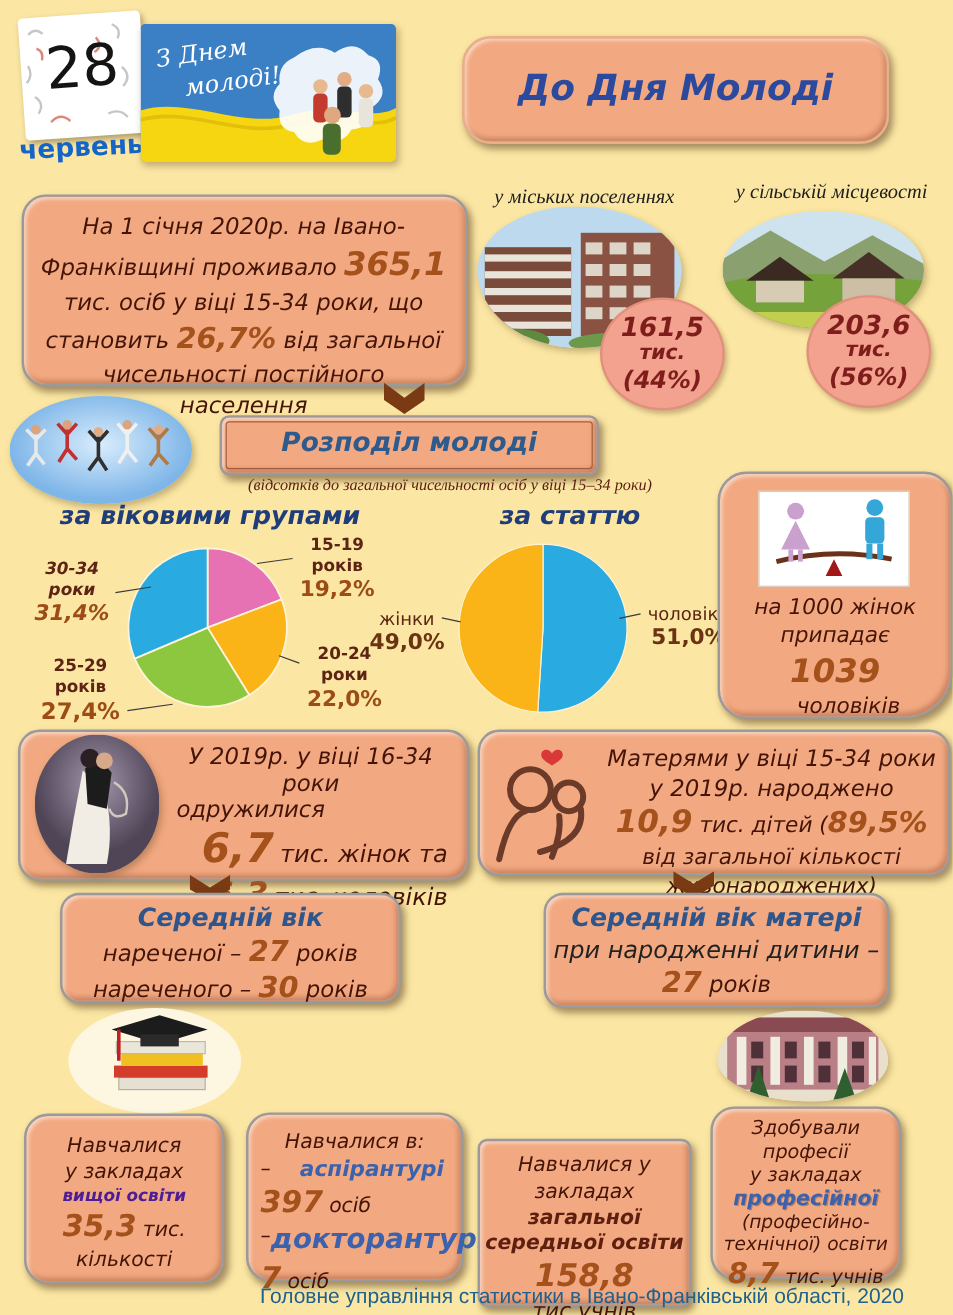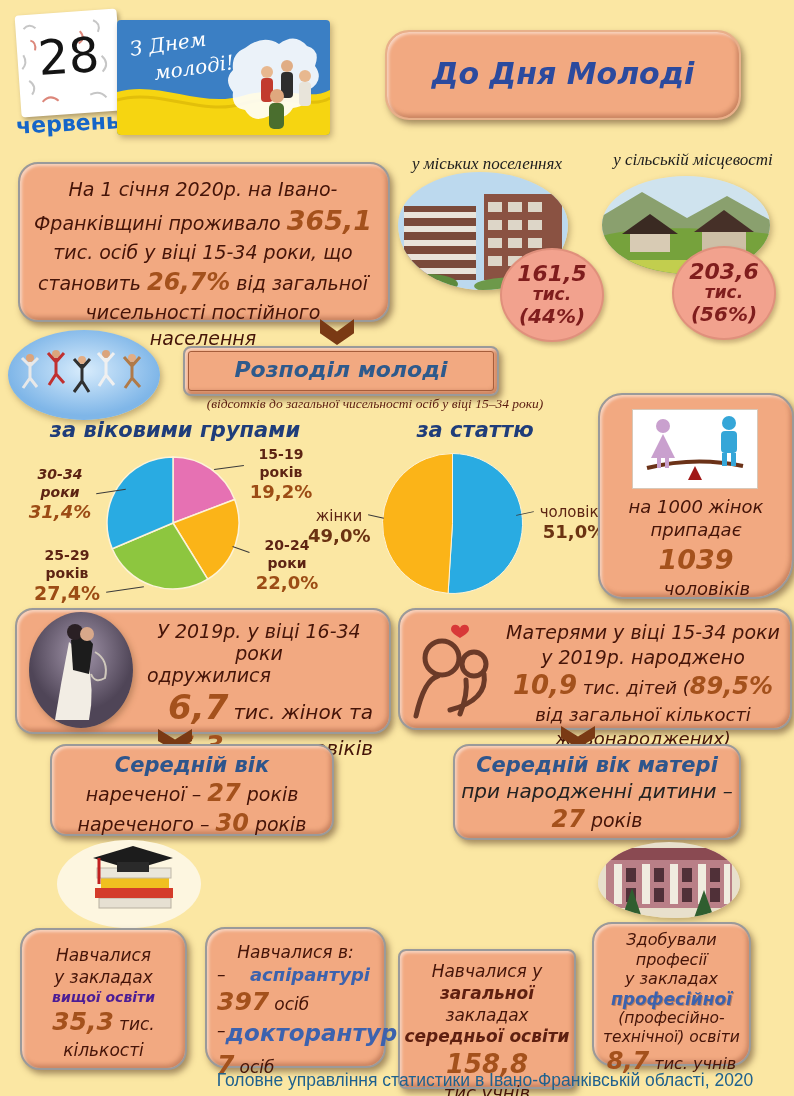--- a/index.html
+++ b/index.html
@@ -410,22 +410,22 @@
       <div>
         <span class="num" style="font-size:25px;">7</span>
         <span class="it maroon" style="font-size:17px;">осіб</span>
       </div>
     </div>
   </div>
 
   <div class="pbox" style="left:398px;top:925px;width:174px;height:136px;border-radius:8px;margin-top:24px;">
     <div class="abs center" style="left:0;top:10px;width:100%;line-height:1.28;">
       <div class="it maroon" style="font-size:17px;">Навчалися у</div>
+      <div class="it maroon" style="font-size:17px;">закладах</div>
       <div class="it" style="font-size:17px;font-weight:bold;color:#5e1f10;">загальної</div>
-      <div class="it maroon" style="font-size:17px;">закладах</div>
       <div class="it" style="font-size:17px;font-weight:bold;color:#5e1f10;">середньої освіти</div>
       <div class="num" style="font-size:26px;">158,8</div>
       <div class="it maroon" style="font-size:18px;">тис.учнів</div>
     </div>
   </div>
 
   <div class="pbox" style="left:592px;top:922px;width:155px;height:140px;border-radius:20px;">
     <div class="abs center" style="left:0;top:6px;width:100%;line-height:1.22;">
       <div class="it maroon" style="font-size:16px;">Здобували</div>
       <div class="it maroon" style="font-size:16px;">професії</div>

